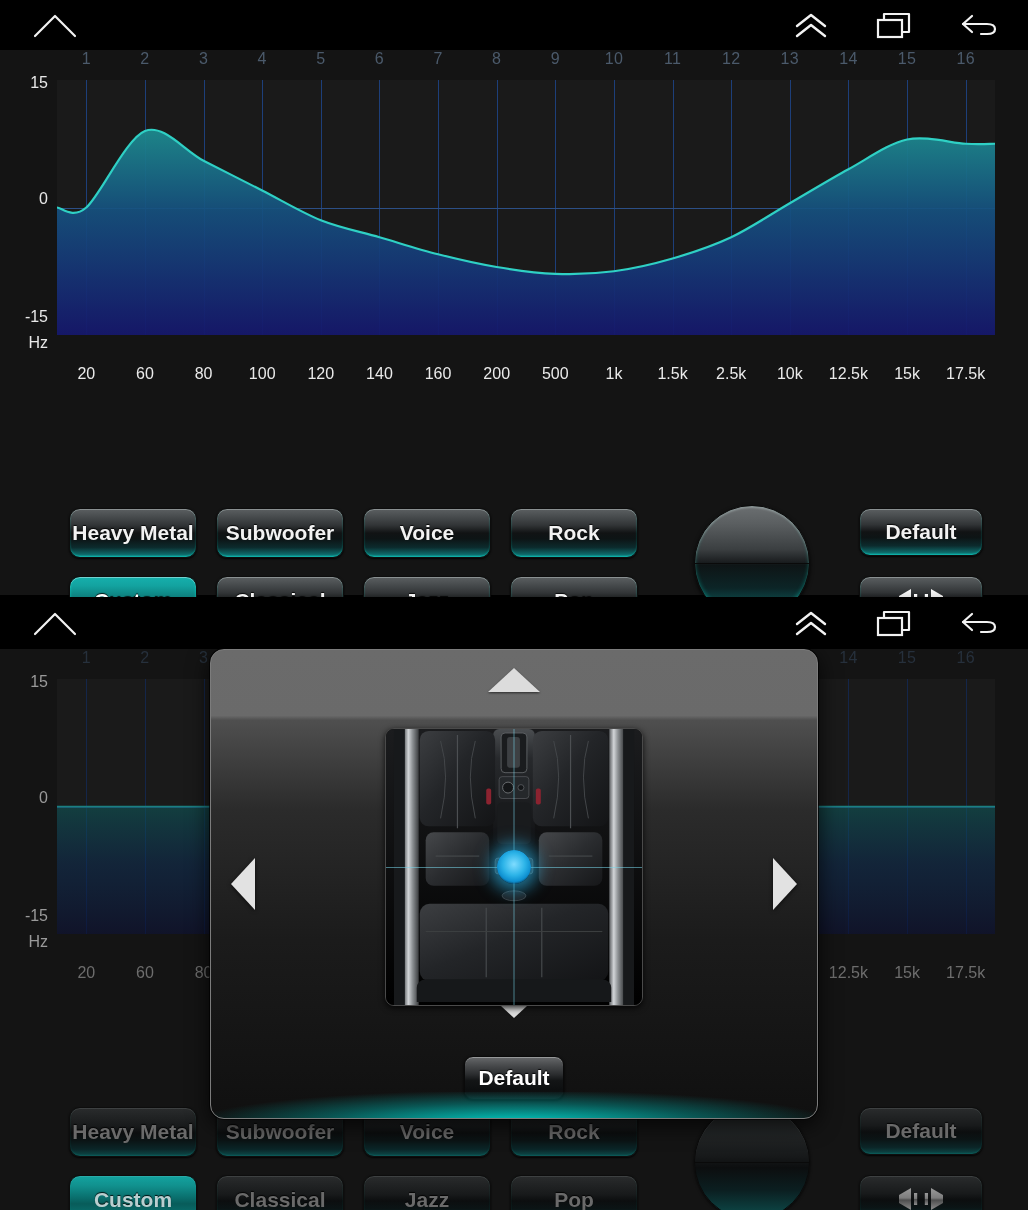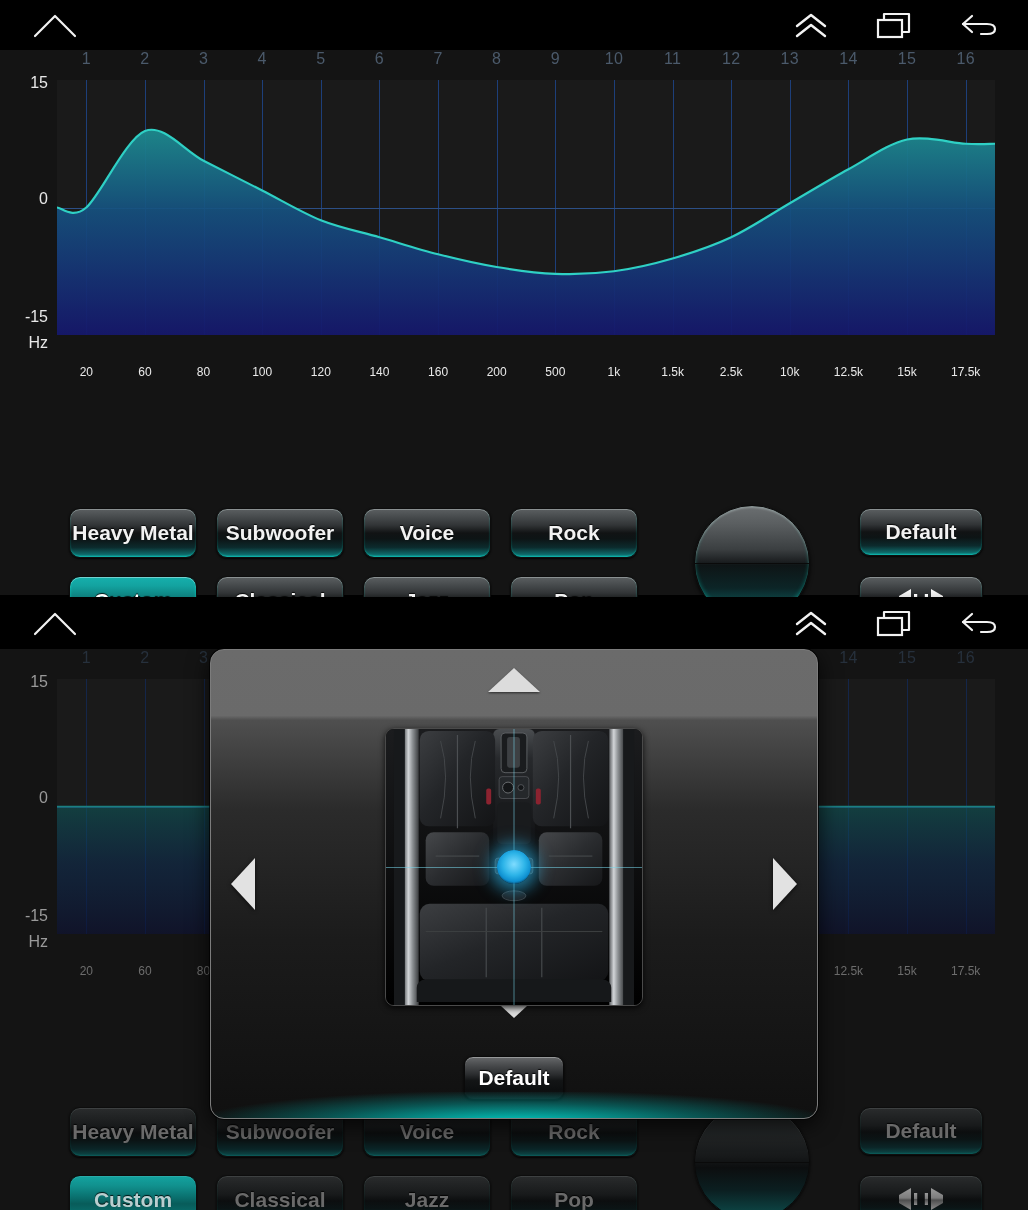--- a/index.html
+++ b/index.html
@@ -64,21 +64,21 @@
   }
   .y-15  { top:24px; }
   .y-0   { top:140px; }
   .y-m15 { top:258px; }
   .hz-lab{ position:absolute; left:6px; top:284px; width:42px; text-align:right;
            color:#e8e8e8; font-size:16px; }
 
   .freq-labels{ position:absolute; left:0; top:0; width:1028px; height:26px; }
   .freq-lab{
     position:absolute; top:0; transform:translateX(-50%);
-    color:#eaeaea; font-size:12px; white-space:nowrap;
+    color:#eaeaea; font-size:16px; white-space:nowrap;
   }
 
   
   .controls{
     position:absolute; left:0; top:437px; width:1028px; height:145px;
   }
   .btn{
     position:absolute;
     border-radius:11px;
     border:1px solid #0d0d0d;

